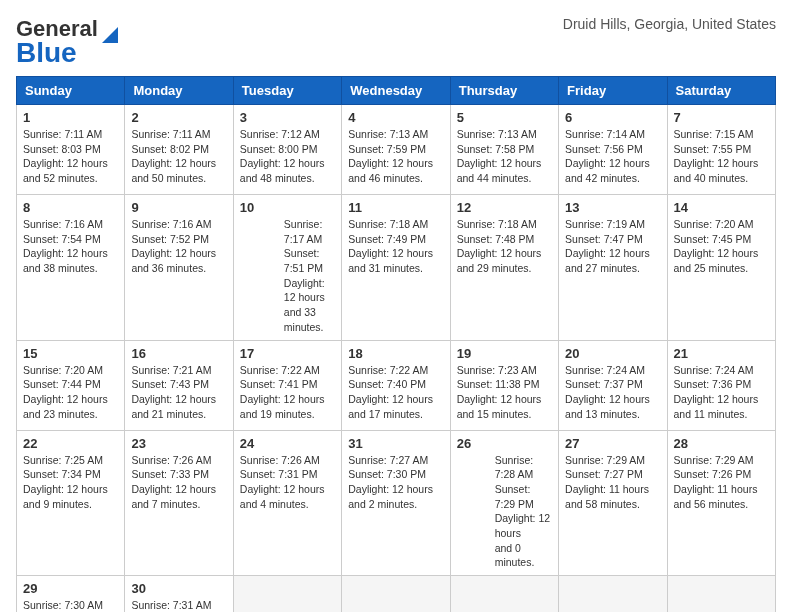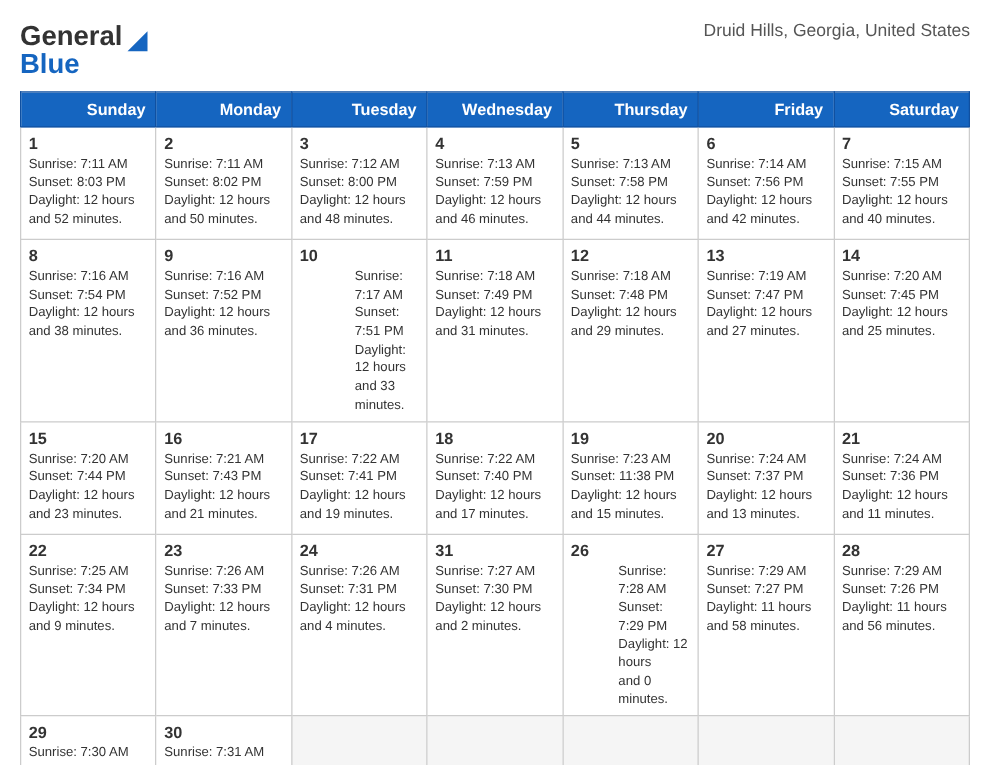--- a/index.html
+++ b/index.html
@@ -33,21 +33,21 @@
       color: #555;
     }
     .calendar {
       width: 100%;
       border-collapse: collapse;
       font-size: 11px;
     }
     .calendar th {
       background-color: #1565c0;
       color: #fff;
-      text-align: right;
+      text-align: left;
       padding: 6px 8px;
       font-size: 13px;
       font-weight: bold;
       border: 1px solid #1050a0;
     }
     .calendar td {
       border: 1px solid #ccc;
       vertical-align: top;
       padding: 5px 6px;
       background: #fff;
@@ -73,21 +73,21 @@
   </style>
 </head>
 <body>
 
 <div class="header-area">
   <div class="logo-wrapper">
     <div style="display:flex;align-items:center;">
       <div style="position:relative;display:inline-block;">
         <span style="font-size:22px;font-weight:bold;color:#333;">General</span>
         <br>
-        <span style="font-size:22px;font-weight:bold;color:#1565c0;line-height:0.8;">Blue</span>
+        <span style="font-size:28px;font-weight:bold;color:#1565c0;line-height:0.8;">Blue</span>
       </div>
       <div style="margin-left:2px;margin-top:-8px;">
         <svg width="20" height="20" viewBox="0 0 20 20">
           <polygon points="2,18 18,2 18,18" fill="#1565c0"></polygon>
         </svg>
       </div>
     </div>
   </div>
   <div class="title-area">
     <div class="location">Druid Hills, Georgia, United States</div>

